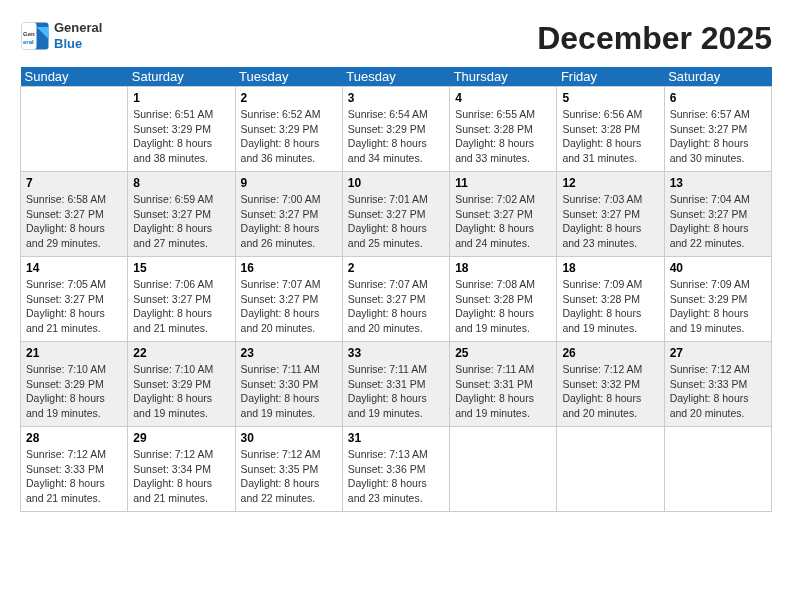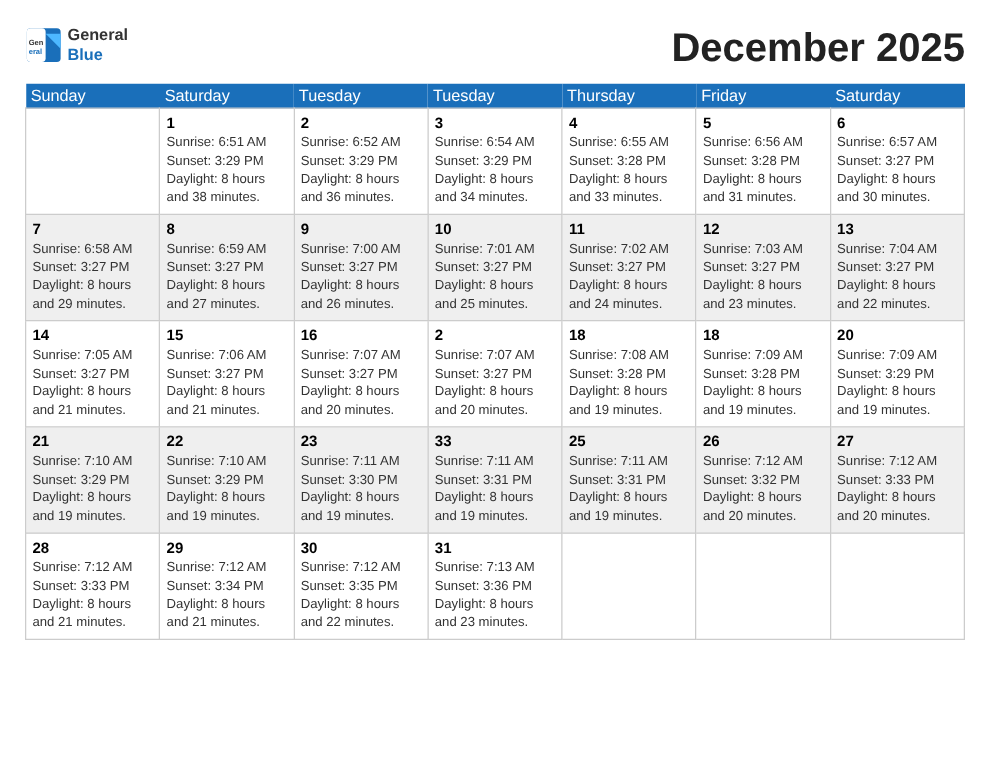--- a/index.html
+++ b/index.html
@@ -207,21 +207,21 @@
         </td>
         <td>
           <span class="day-number">18</span>
           <div class="day-info">Sunrise: 7:08 AM<br>Sunset: 3:28 PM<br>Daylight: 8 hours<br>and 19 minutes.</div>
         </td>
         <td>
           <span class="day-number">18</span>
           <div class="day-info">Sunrise: 7:09 AM<br>Sunset: 3:28 PM<br>Daylight: 8 hours<br>and 19 minutes.</div>
         </td>
         <td>
-          <span class="day-number">20</span>
+          <span class="day-number">40</span>
           <div class="day-info">Sunrise: 7:09 AM<br>Sunset: 3:29 PM<br>Daylight: 8 hours<br>and 19 minutes.</div>
         </td>
       </tr>
       <tr class="row4">
         <td>
           <span class="day-number">21</span>
           <div class="day-info">Sunrise: 7:10 AM<br>Sunset: 3:29 PM<br>Daylight: 8 hours<br>and 19 minutes.</div>
         </td>
         <td>
           <span class="day-number">22</span>

